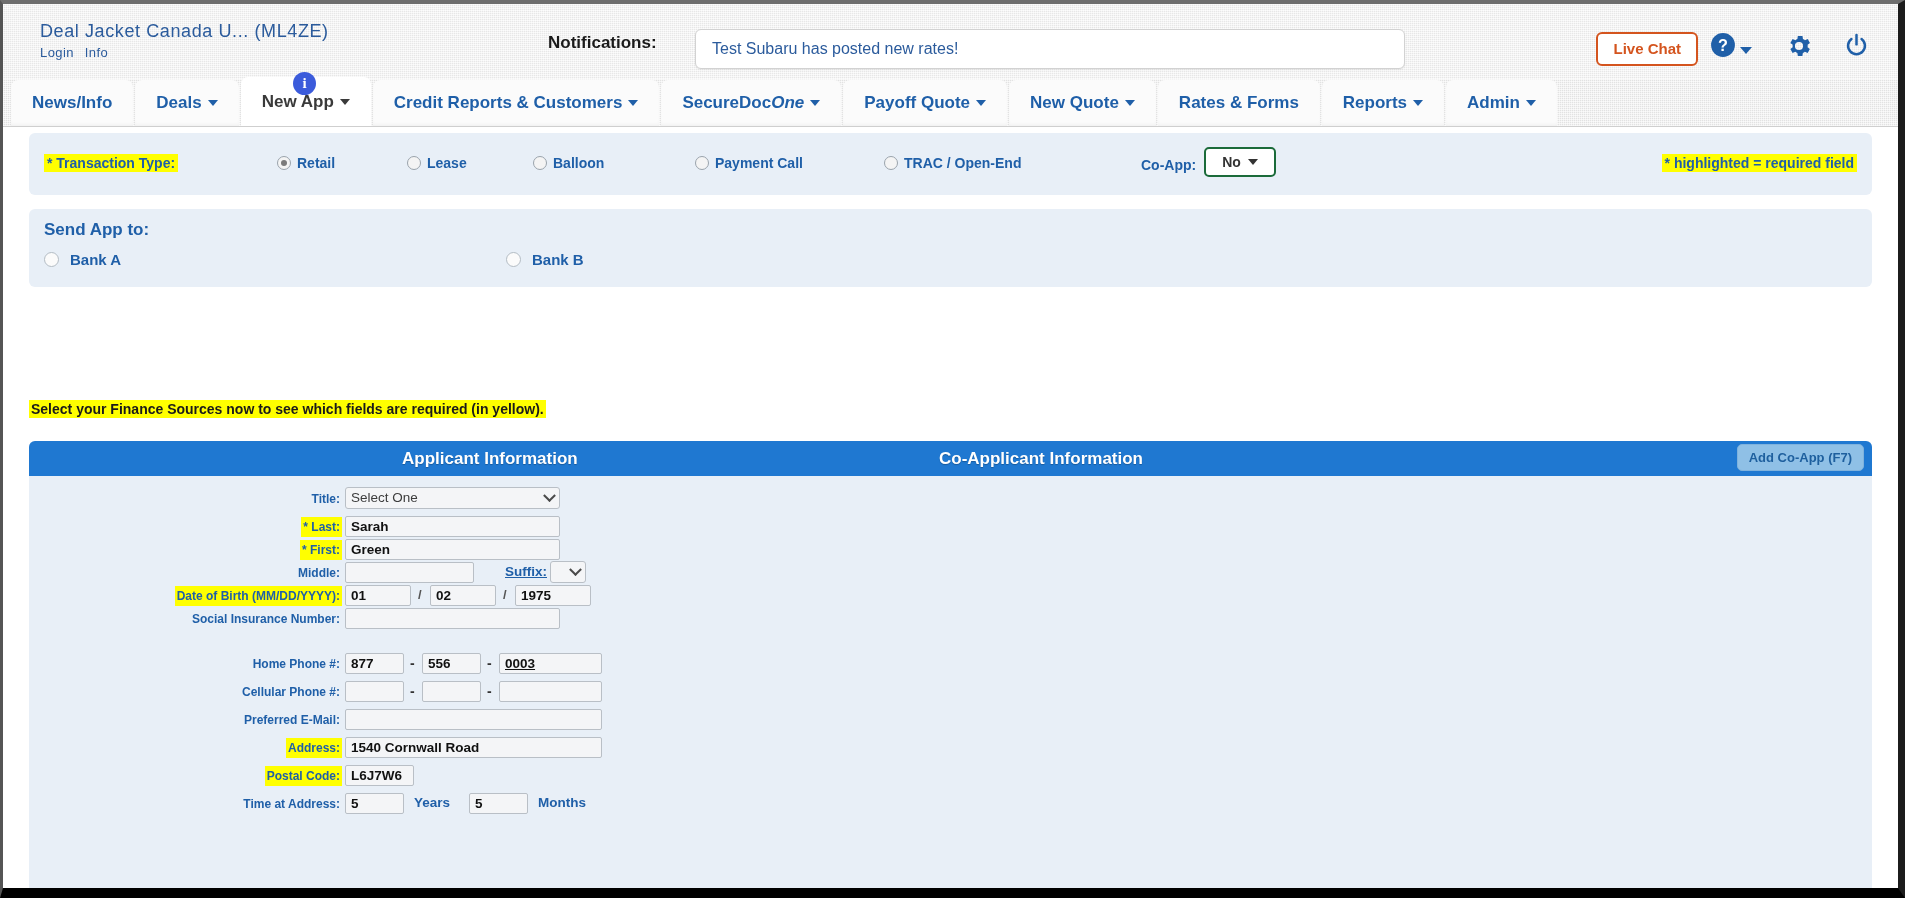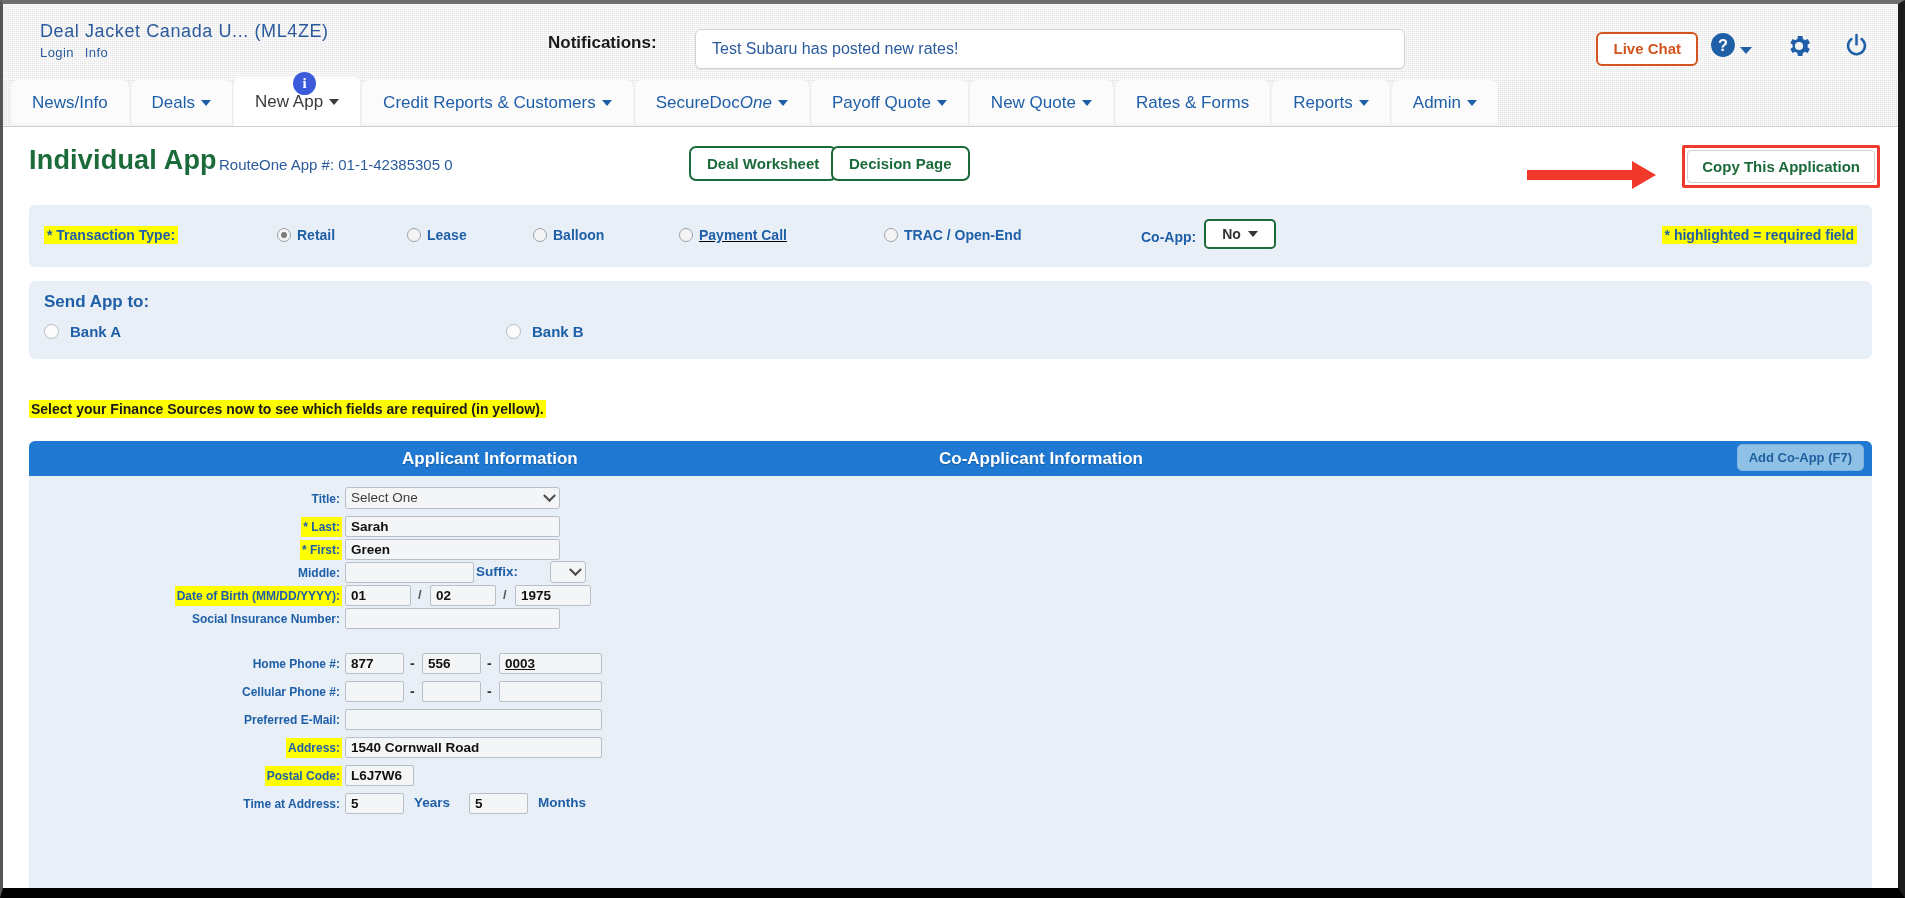--- a/index.html
+++ b/index.html
@@ -134,21 +134,21 @@
   }
   .navitem {
     position: relative;
     height: 46px;
     display: flex; align-items: center;
     padding: 0 21px;
     background: #fbfbfb;
     border-top-left-radius: 7px;
     border-top-right-radius: 7px;
     font-size: 17px;
-    font-weight: normal;
+    font-weight: bold;
     color: #1f5fa8;
     white-space: nowrap;
     cursor: pointer;
     margin-right: 2px;
     box-shadow: inset 0 -3px 5px -3px rgba(0,0,0,.08);
   }
   .navitem.active {
     background: #ffffff;
     color: #3a3a3a;
     box-shadow: none;
@@ -562,47 +562,38 @@
     <div class="navitem">
         <span>Reports</span>
         <i class="cd"></i>
       </div>
     <div class="navitem">
         <span>Admin</span>
         <i class="cd"></i>
       </div>
   </div>
 
-  <div class="pagehead">
-    <div class="page-title">Individual App</div>
-    <div class="app-num">RouteOne App #: 01-1-42385305 0</div>
-    <div class="ghead-btn ws">Deal Worksheet</div>
-    <div class="ghead-btn dp">Decision Page</div>
-    <div class="copy-wrap">
-      <div class="copy-btn">Copy This Application</div>
-    </div>
-  </div>
   <div class="arrow"></div>
 
   <div class="panel panel-tx">
     <div class="lbl-req hl">* Transaction Type:</div>
 
     <div class="radio-opt" style="left:248px;justify-content:space-between;">
       <span class="rdo on"></span>
       <span class="rl">Retail</span>
     </div>
     <div class="radio-opt" style="left:378px;">
       <span class="rdo"></span>
       <span class="rl">Lease</span>
     </div>
     <div class="radio-opt" style="left:504px;">
       <span class="rdo"></span>
       <span class="rl">Balloon</span>
     </div>
-    <div class="radio-opt" style="left:650px;text-decoration:underline;">
+    <div class="radio-opt" style="left:666px;">
       <span class="rdo"></span>
       <span class="rl">Payment Call</span>
     </div>
     <div class="radio-opt" style="left:855px;">
       <span class="rdo"></span>
       <span class="rl">TRAC / Open-End</span>
     </div>
 
     <div class="coapp-lbl">Co-App:</div>
     <div class="coapp-sel">
@@ -648,21 +639,21 @@
       </div>
 
       <div class="frow">
         <div class="flab hl">* First:</div>
         <div class="fin" style="left:316px; top:-1px; width:215px;">Green</div>
       </div>
 
       <div class="frow">
         <div class="flab">Middle:</div>
         <div class="fin" style="left:316px; top:-1px; width:129px;"></div>
-        <div class="minilab" style="left:447px; top:-1px;">Suffix:</div>
+        <div class="minilab" style="left:476px; top:-1px;text-decoration:underline;">Suffix:</div>
         <div class="fsel" style="left:521px; top:-2px; width:36px;">
           <span></span>
           <i class="chev"></i>
         </div>
       </div>
 
       <div class="frow">
         <div class="flab hl">Date of Birth (MM/DD/YYYY):</div>
         <div class="fin" style="left:316px; top:-1px; width:66px;">01</div>
         <div class="slash" style="left:389px; top:-1px;">/</div>

